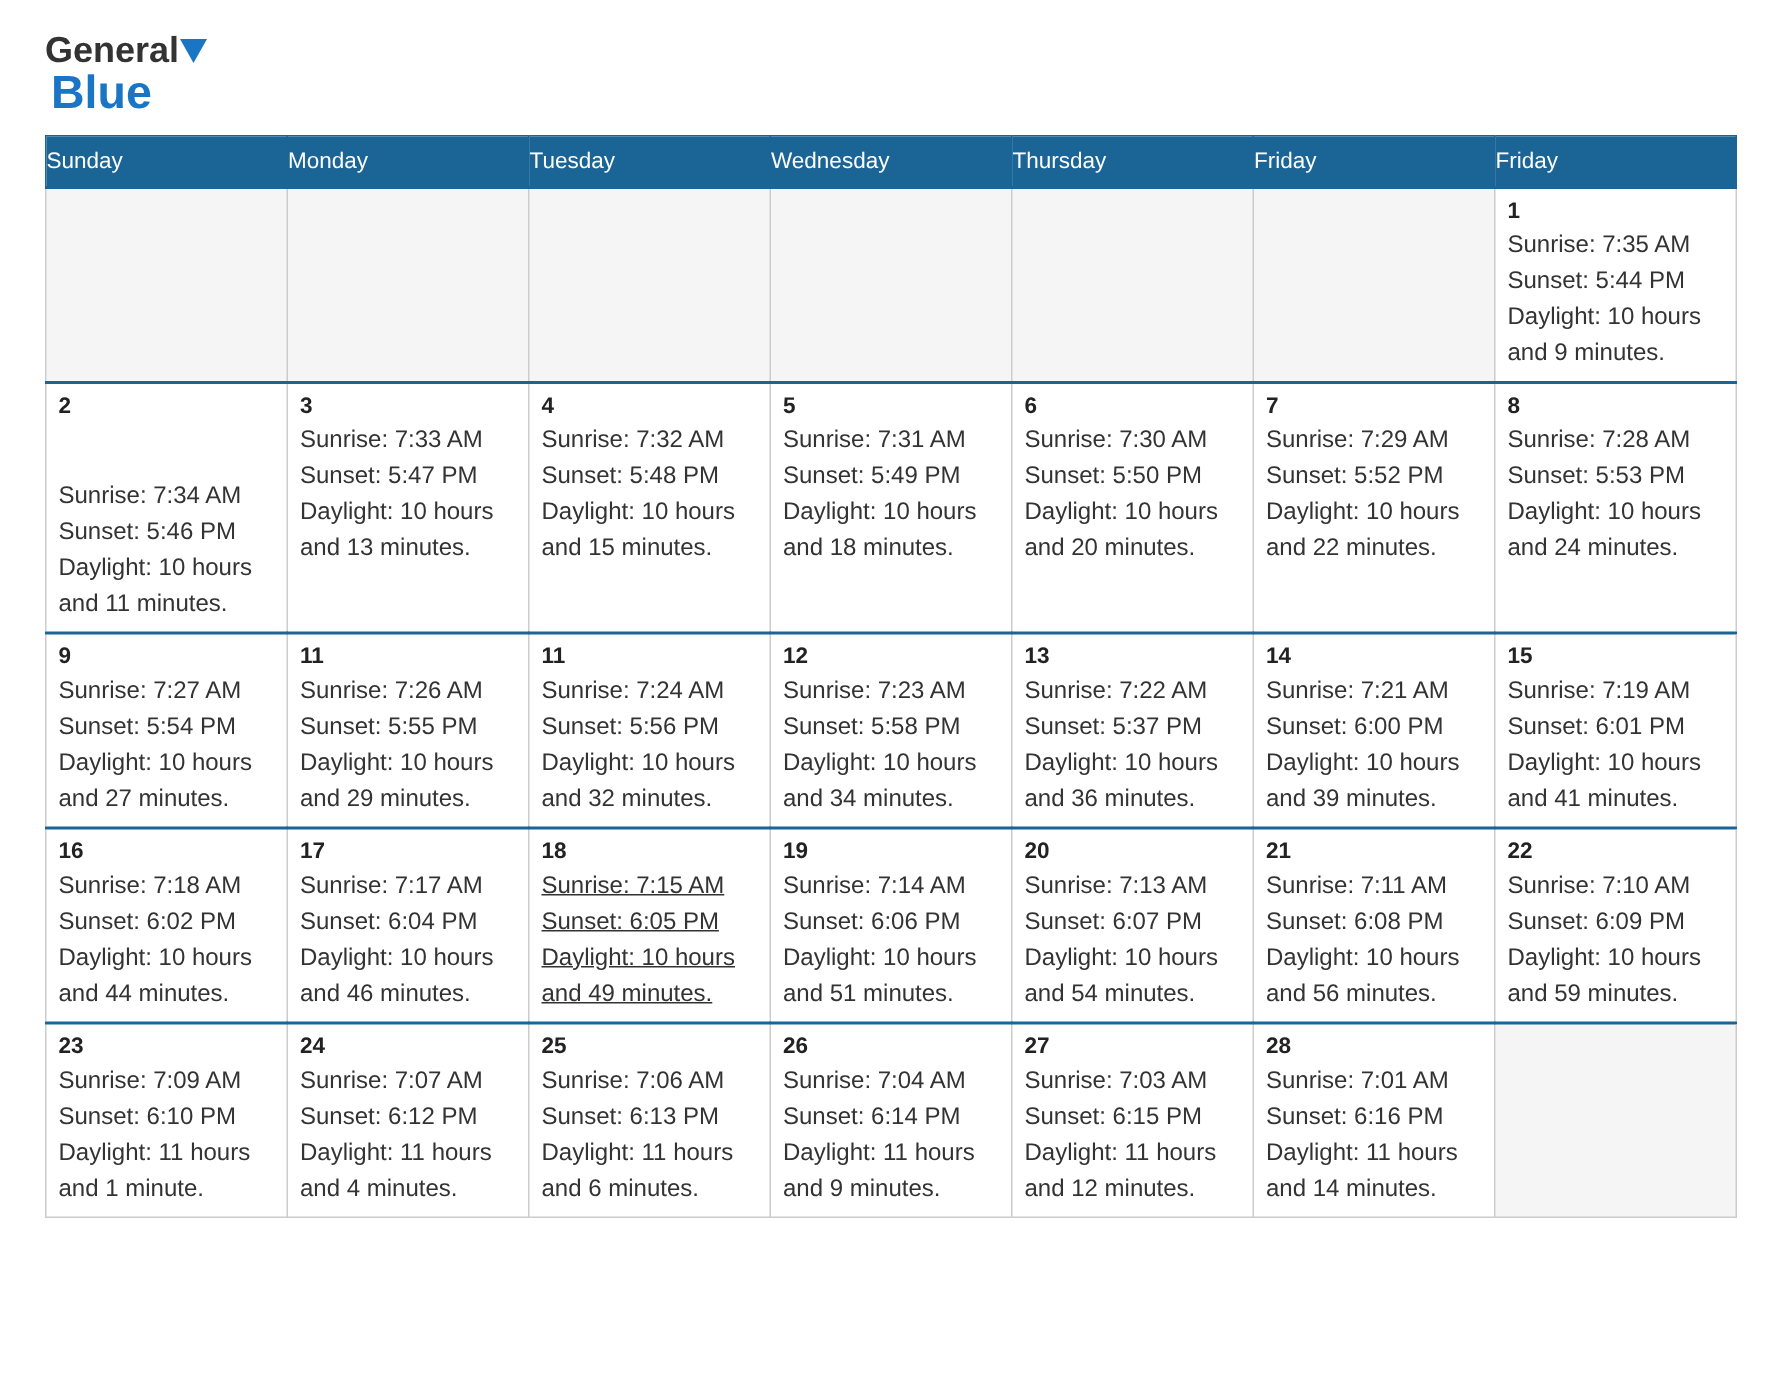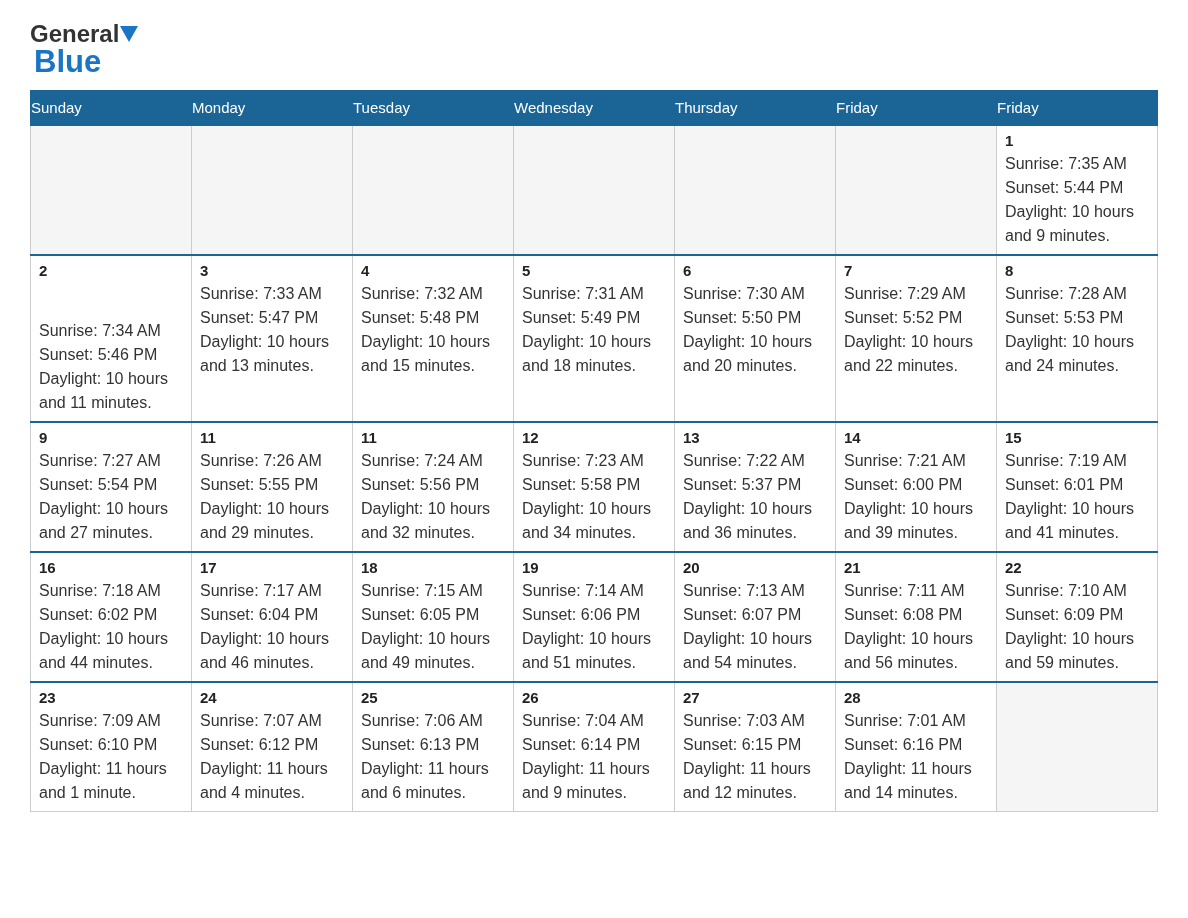--- a/index.html
+++ b/index.html
@@ -233,21 +233,21 @@
 Daylight: 10 hours and 44 minutes.</div>
         </td>
         <td>
           <span class="day-num">17</span>
           <div class="day-info" style="white-space: pre-line;">Sunrise: 7:17 AM
 Sunset: 6:04 PM
 Daylight: 10 hours and 46 minutes.</div>
         </td>
         <td>
           <span class="day-num">18</span>
-          <div class="day-info" style="white-space: pre-line;">Sunrise: 7:15 AM
+          <div class="day-info" style="white-space: pre-line; text-decoration: underline;">Sunrise: 7:15 AM
 Sunset: 6:05 PM
 Daylight: 10 hours and 49 minutes.</div>
         </td>
         <td>
           <span class="day-num">19</span>
           <div class="day-info" style="white-space: pre-line;">Sunrise: 7:14 AM
 Sunset: 6:06 PM
 Daylight: 10 hours and 51 minutes.</div>
         </td>
         <td>

